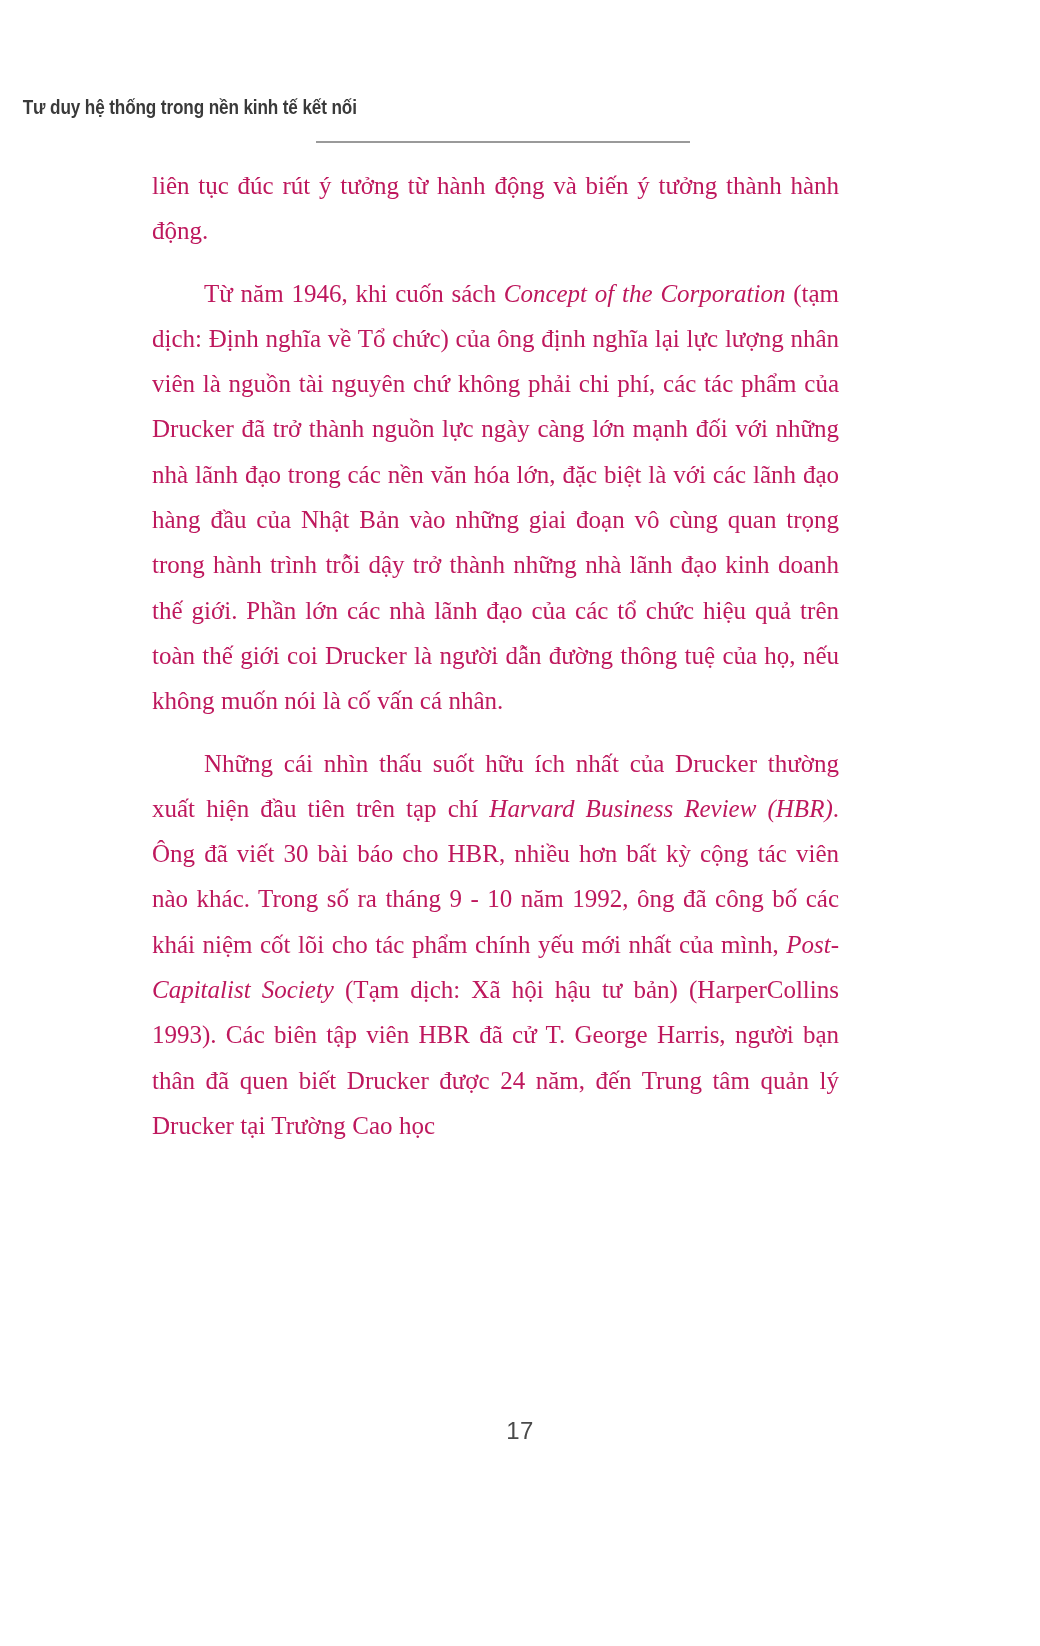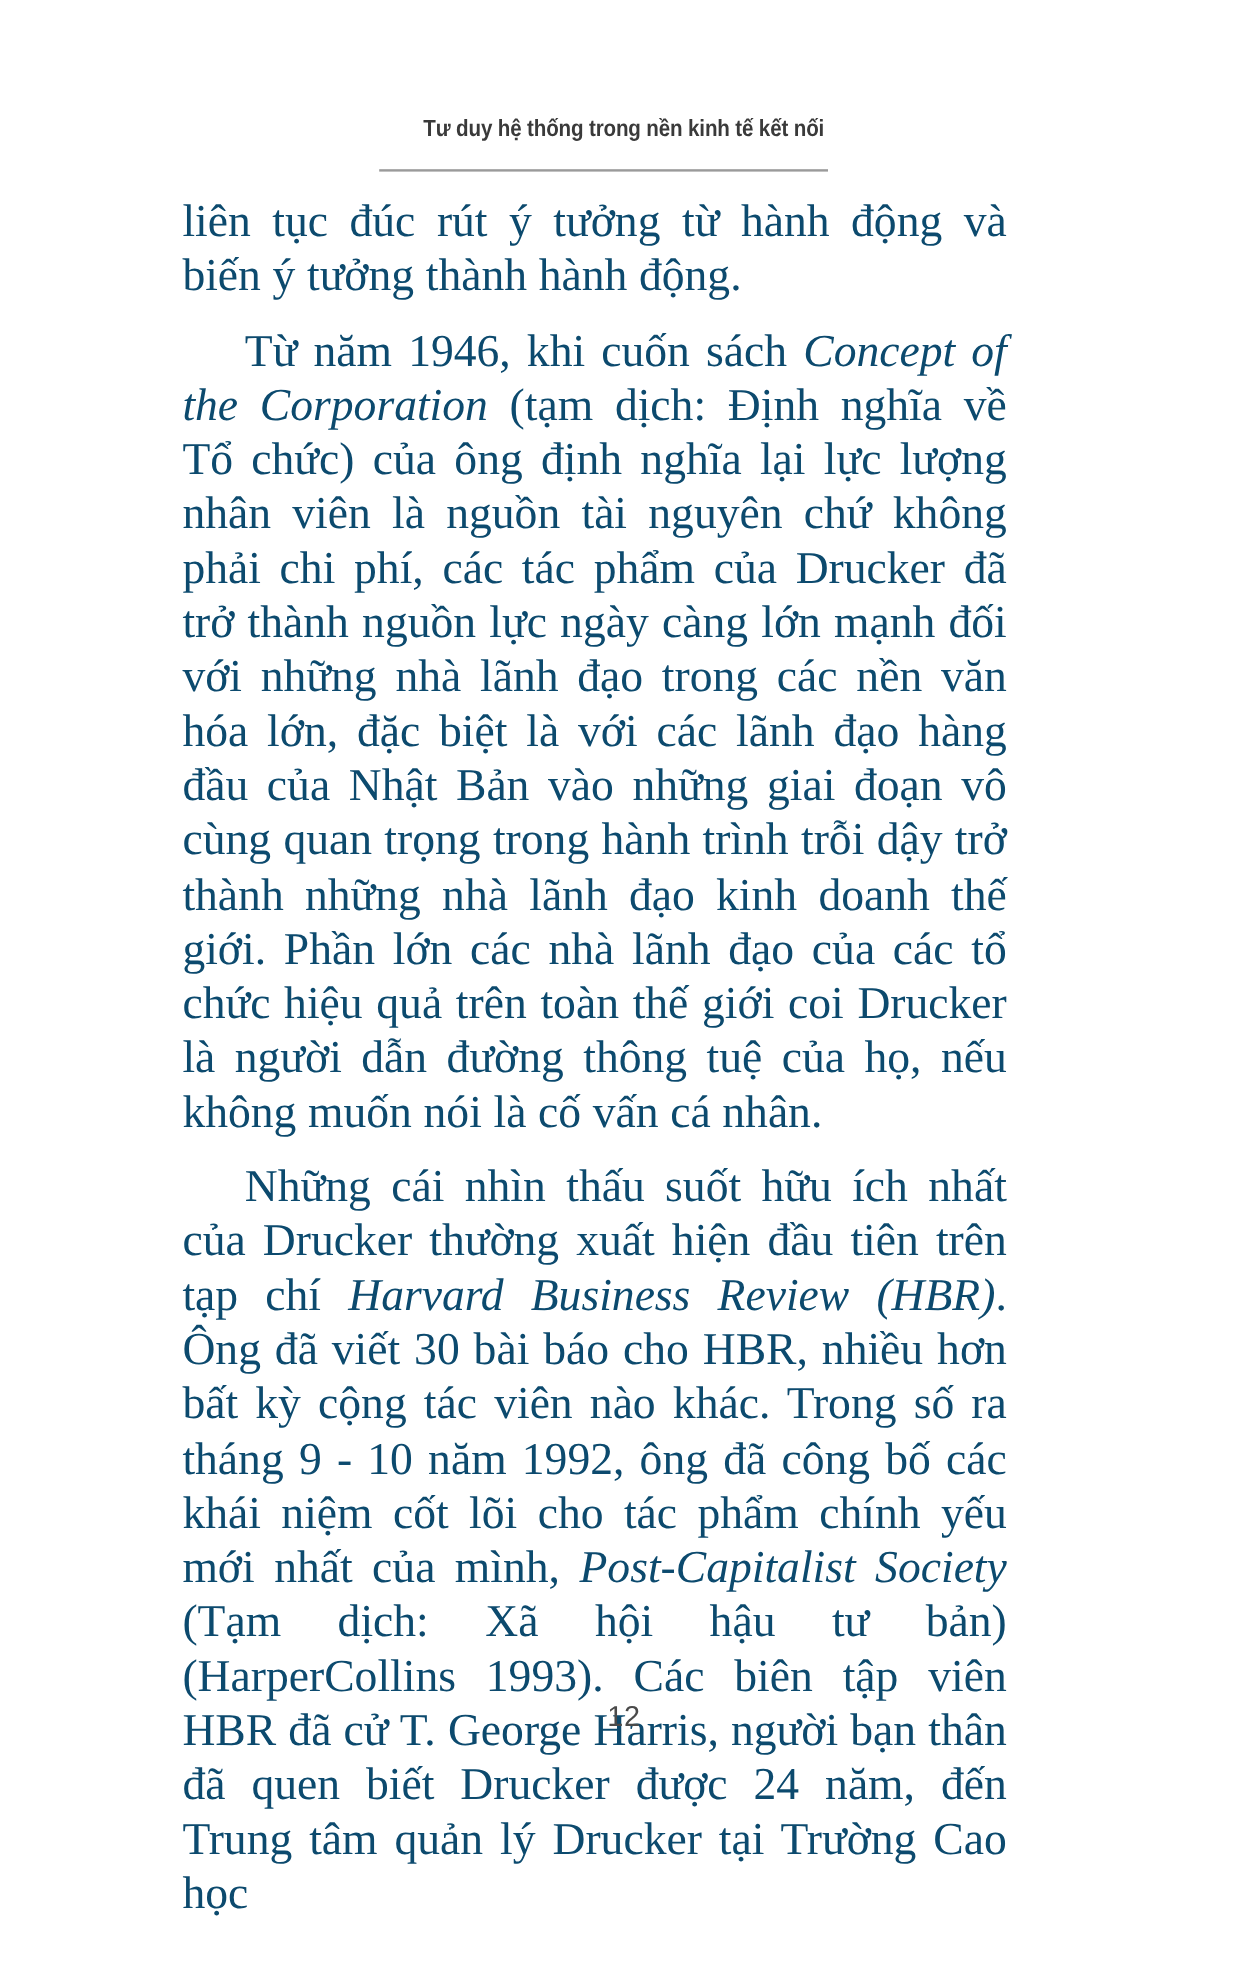--- a/index.html
+++ b/index.html
@@ -16,21 +16,21 @@
     overflow: hidden;
     box-sizing: border-box;
   }
 
   
   .running-head {
     position: absolute;
     top: 96px;
     left: 0;
     width: 1040px;
-    text-align: center;
+    text-align: left;
   }
 
   .running-head-text {
     display: inline-block;
     font-family: "Liberation Sans", sans-serif;
     font-weight: bold;
     font-size: 19.5px;
     letter-spacing: -0.15px;
     color: #3a3a3a;
     transform: scaleX(0.88);
@@ -51,23 +51,23 @@
   .textblock {
     position: absolute;
     top: 163px;
     left: 152px;
     width: 687px;
   }
 
   .para {
     margin: 0;
     font-family: "Liberation Serif", "DejaVu Serif", serif;
-    font-size: 38px;
+    font-size: 25px;
     line-height: 45.3px;
-    color: #0c4a6e;
+    color: #be185d;
     text-align: justify;
     text-justify: inter-word;
     word-spacing: 0.2px;
     hyphens: none;
   }
 
   .para.indent {
     text-indent: 52px;
   }
 
@@ -109,16 +109,16 @@
 
     <p class="para" id="p1"><span>liên tục đúc rút ý tưởng từ hành động và biến ý tưởng thành hành động.</span></p>
 
     <p class="para indent" id="p2"><span>Từ năm 1946, khi cuốn sách </span><i>Concept of the Corporation</i><span> (tạm dịch: Định nghĩa về Tổ chức) của ông định nghĩa lại lực lượng nhân viên là nguồn tài nguyên chứ không phải chi phí, các tác phẩm của Drucker đã trở thành nguồn lực ngày càng lớn mạnh đối với những nhà lãnh đạo trong các nền văn hóa lớn, đặc biệt là với các lãnh đạo hàng đầu của Nhật Bản vào những giai đoạn vô cùng quan trọng trong hành trình trỗi dậy trở thành những nhà lãnh đạo kinh doanh thế giới. Phần lớn các nhà lãnh đạo của các tổ chức hiệu quả trên toàn thế giới coi Drucker là người dẫn đường thông tuệ của họ, nếu không muốn nói là cố vấn cá nhân.</span></p>
 
     <p class="para indent" id="p3"><span>Những cái nhìn thấu suốt hữu ích nhất của Drucker thường xuất hiện đầu tiên trên tạp chí </span><i>Harvard Business Review (HBR)</i><span>. Ông đã viết 30 bài báo cho HBR, nhiều hơn bất kỳ cộng tác viên nào khác. Trong số ra tháng 9 - 10 năm 1992, ông đã công bố các khái niệm cốt lõi cho tác phẩm chính yếu mới nhất của mình, </span><i>Post-Capitalist Society</i><span> (Tạm dịch: Xã hội hậu tư bản) (HarperCollins 1993). Các biên tập viên HBR đã cử T. George Harris, người bạn thân đã quen biết Drucker được 24 năm, đến Trung tâm quản lý Drucker tại Trường Cao học</span></p>
 
   </div>
 
   <div class="folio">
-    <span class="folio-number">12</span>
+    <span class="folio-number">17</span>
   </div>
 
 </div>
 
 </body></html>

